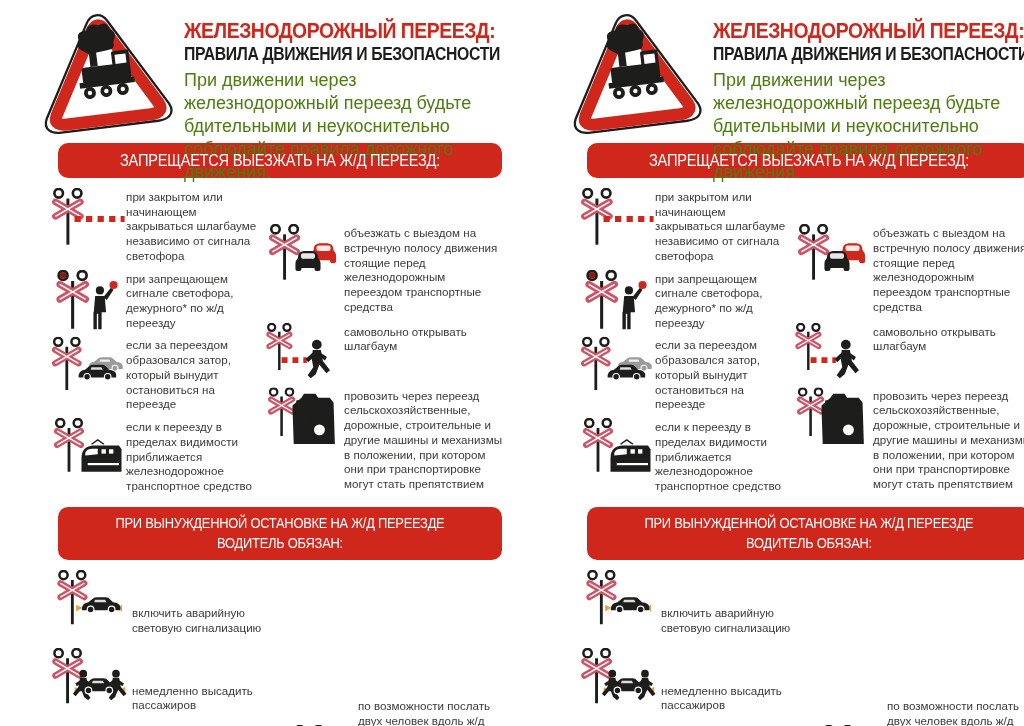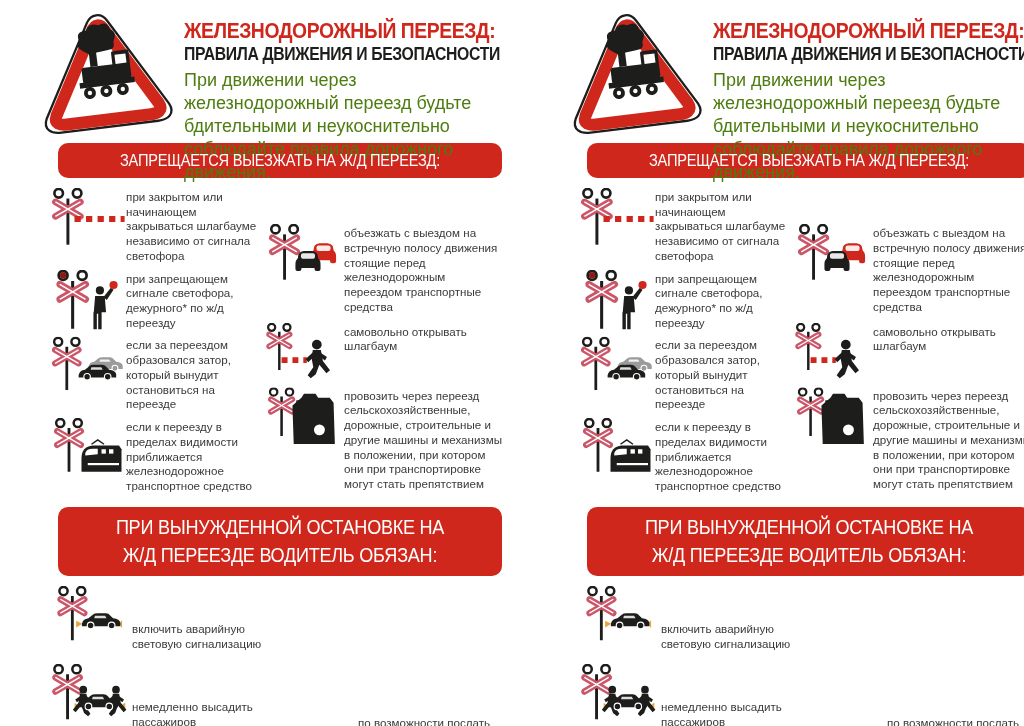--- a/index.html
+++ b/index.html
@@ -16,21 +16,21 @@
     display:inline-block;transform:scaleX(.88);transform-origin:left;white-space:nowrap;}
   .t-blk{color:#1d1d1b;font-weight:bold;font-size:17.5px;line-height:1.05;letter-spacing:-.4px;
     display:inline-block;transform:scaleX(.9);transform-origin:left;white-space:nowrap;margin-top:3px;}
   .t-intro{color:#4d7c0f;font-size:18px;line-height:1.28;margin-top:5px;max-width:320px;font-weight:500;}
 
   
   .banner{background:#d0271d;color:#fff;text-align:center;margin:7px 4px 0 44px;
     font-weight:normal;border-radius:10px;}
   .banner .in{display:inline-block;transform:scaleX(.86);letter-spacing:-.3px;}
   .b1{font-size:17px;padding:8px 2px 7px;}
-  .b2{font-size:21px;line-height:1.35;padding:6px 18px 7px;}
+  .b2{font-size:15px;line-height:1.35;padding:6px 18px 7px;}
 
   
   .cols{display:flex;margin:10px 0 0 34px;}
   .col{display:flex;flex-direction:column;}
   .c-a{width:218px;align-items:flex-end;}
   .c-b{width:244px;justify-content:flex-end;}
   .item{display:flex;align-items:flex-start;}
   .ic{flex:none;display:flex;justify-content:center;}
   .txt{color:#3a3a39;font-size:11.6px;line-height:1.27;padding-top:2px;font-weight:500;}
 

